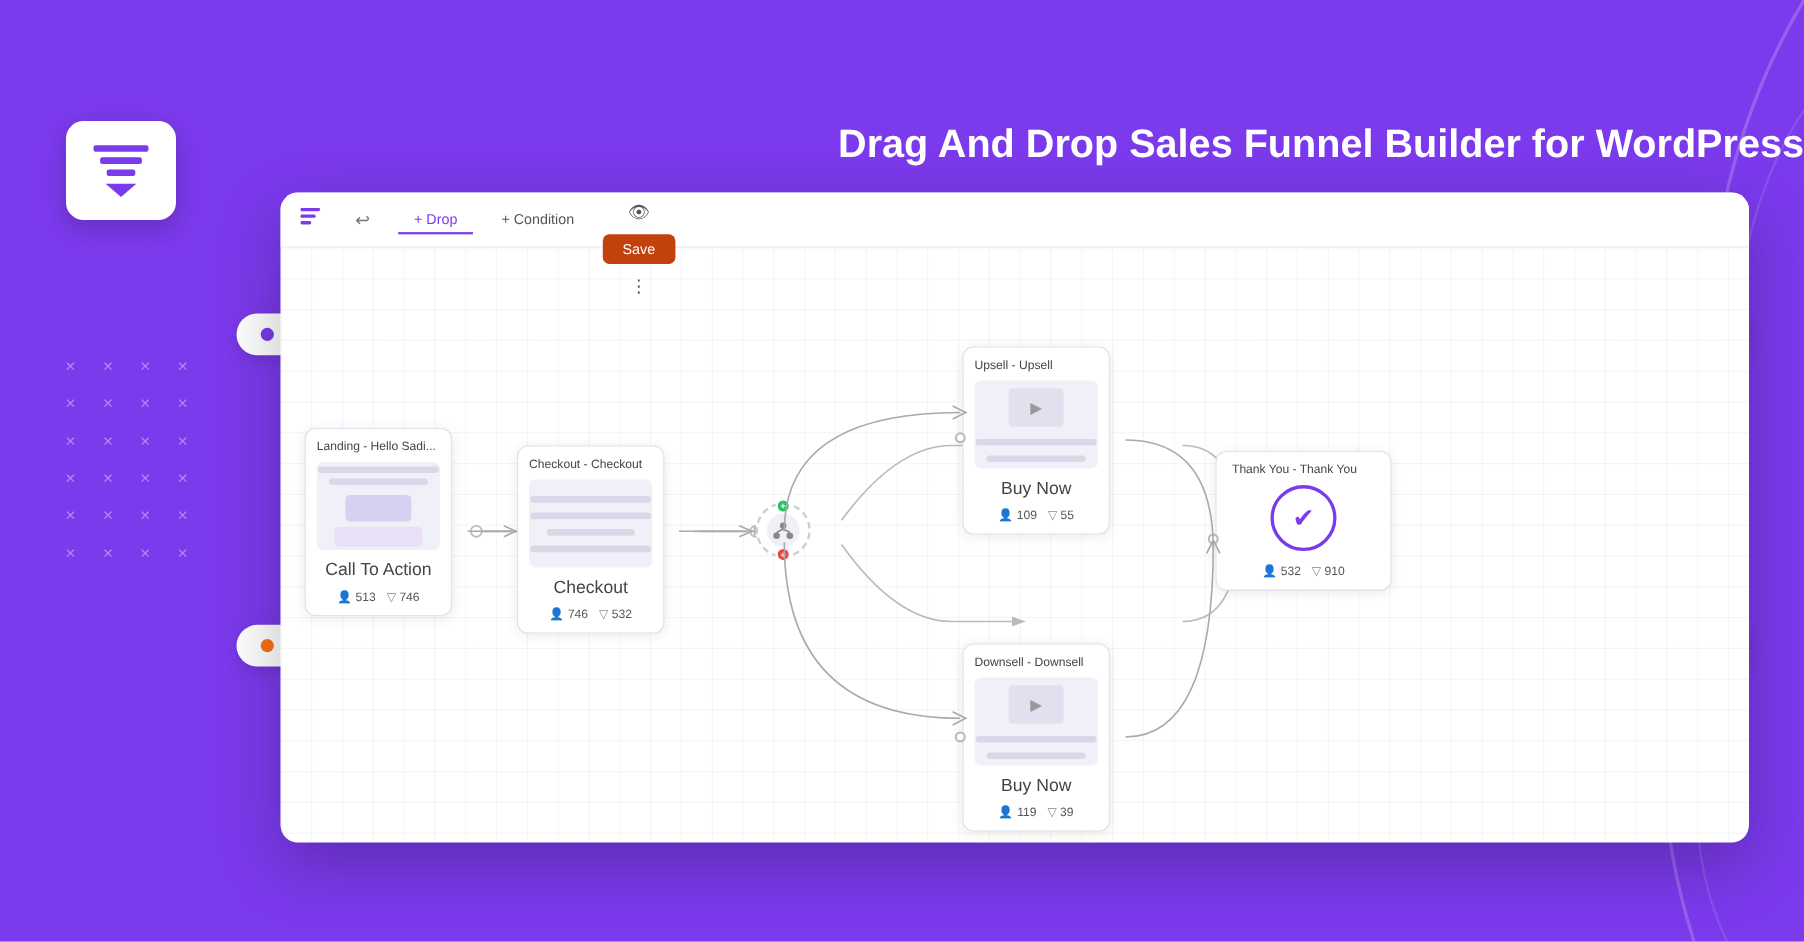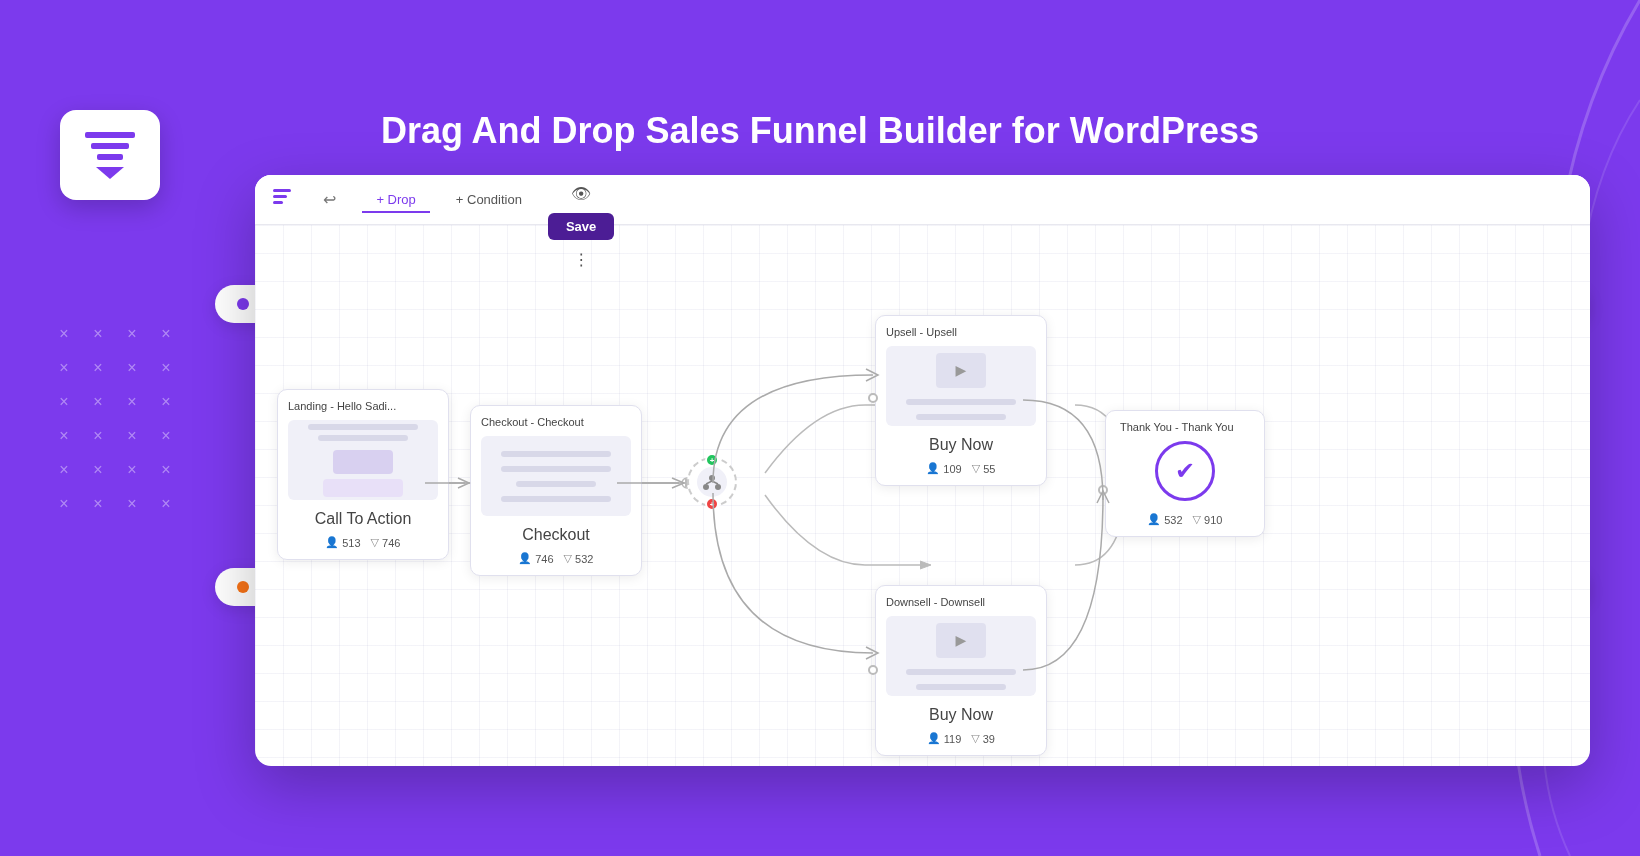--- a/index.html
+++ b/index.html
@@ -63,21 +63,21 @@
       border-radius: 2px;
       height: 6px;
     }
 
     
     .page-title {
       position: absolute;
       top: 110px;
       left: 0;
       right: 0;
-      text-align: center;
+      text-align: right;
       color: white;
       font-size: 36px;
       font-weight: 700;
     }
 
     
     .canvas-container {
       position: absolute;
       top: 175px;
       left: 255px;
@@ -162,28 +162,28 @@
       content: '';
       position: absolute;
       right: 3px;
       top: 3px;
       width: 14px;
       height: 14px;
       background: white;
       border-radius: 50%;
     }
     .btn-save {
-      background: #4c1d95;
+      background: #c2410c;
       color: white;
       padding: 6px 18px;
       border-radius: 6px;
       border: none;
       cursor: pointer;
       font-size: 13px;
-      font-weight: 700;
+      font-weight: 400;
     }
     .btn-eye, .btn-more {
       background: transparent;
       border: none;
       cursor: pointer;
       color: #555;
       font-size: 16px;
     }
 
     
@@ -199,21 +199,21 @@
     }
 
     
     .funnel-node {
       position: absolute;
       background: white;
       border-radius: 10px;
       border: 1px solid #e0e0ee;
       box-shadow: 0 2px 12px rgba(0,0,0,0.08);
       padding: 10px;
-      width: 172px;
+      width: 134px;
     }
     .node-title {
       font-size: 11px;
       color: #444;
       margin-bottom: 8px;
       font-weight: 500;
     }
     .node-preview {
       background: #f0f0f8;
       border-radius: 6px;

